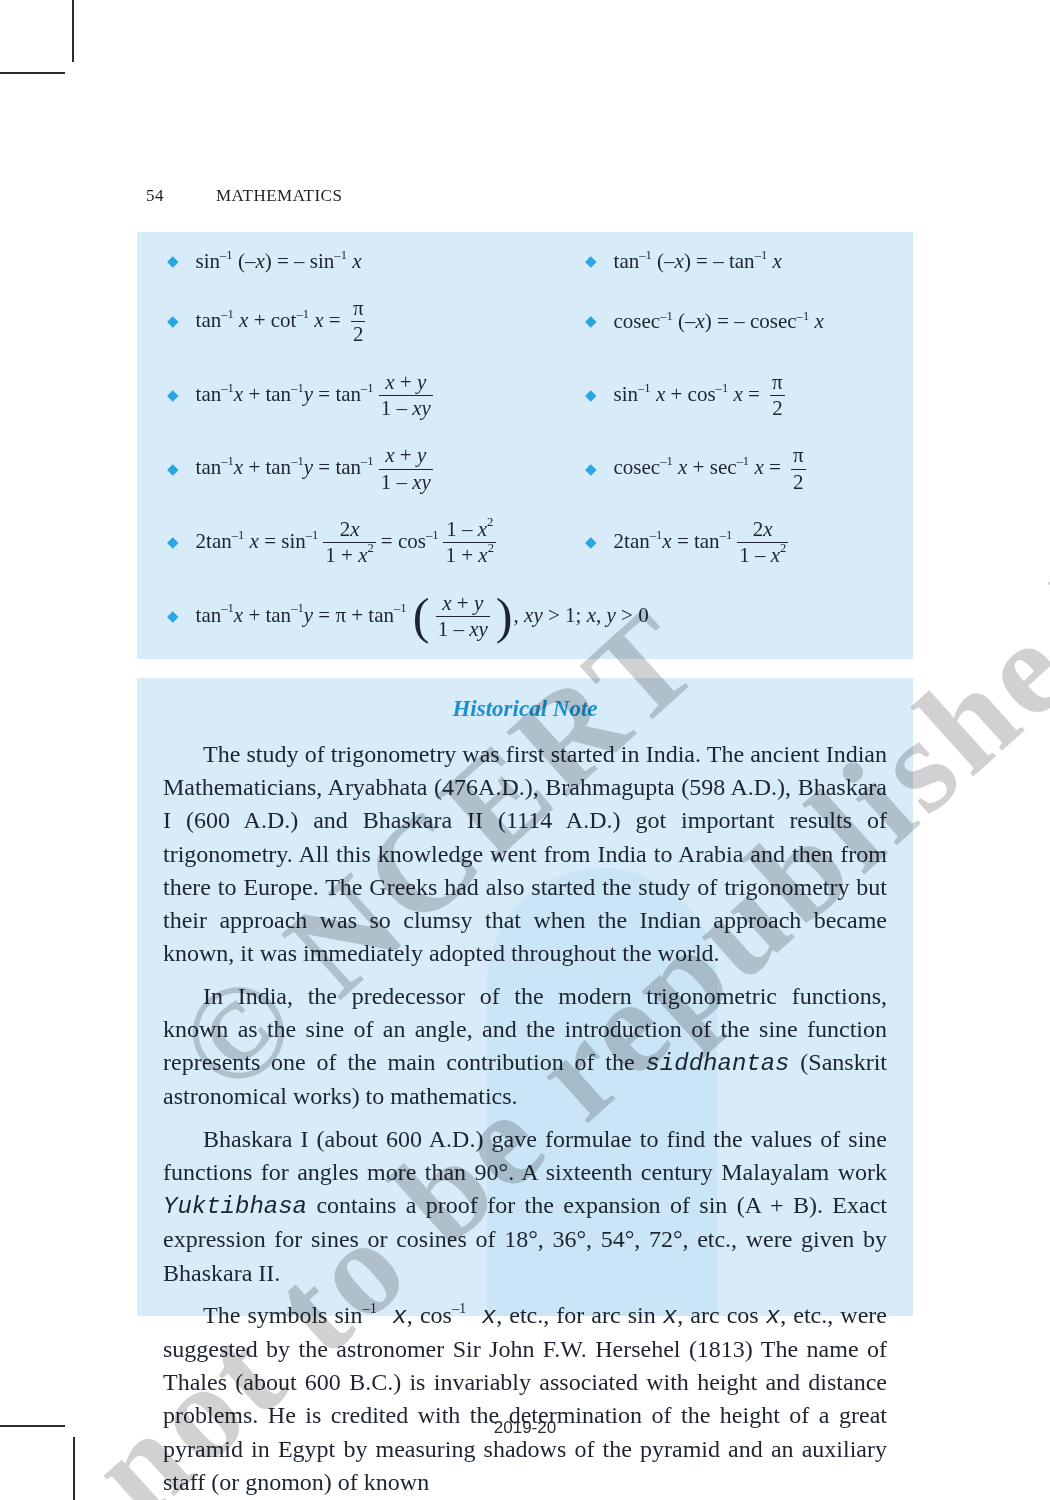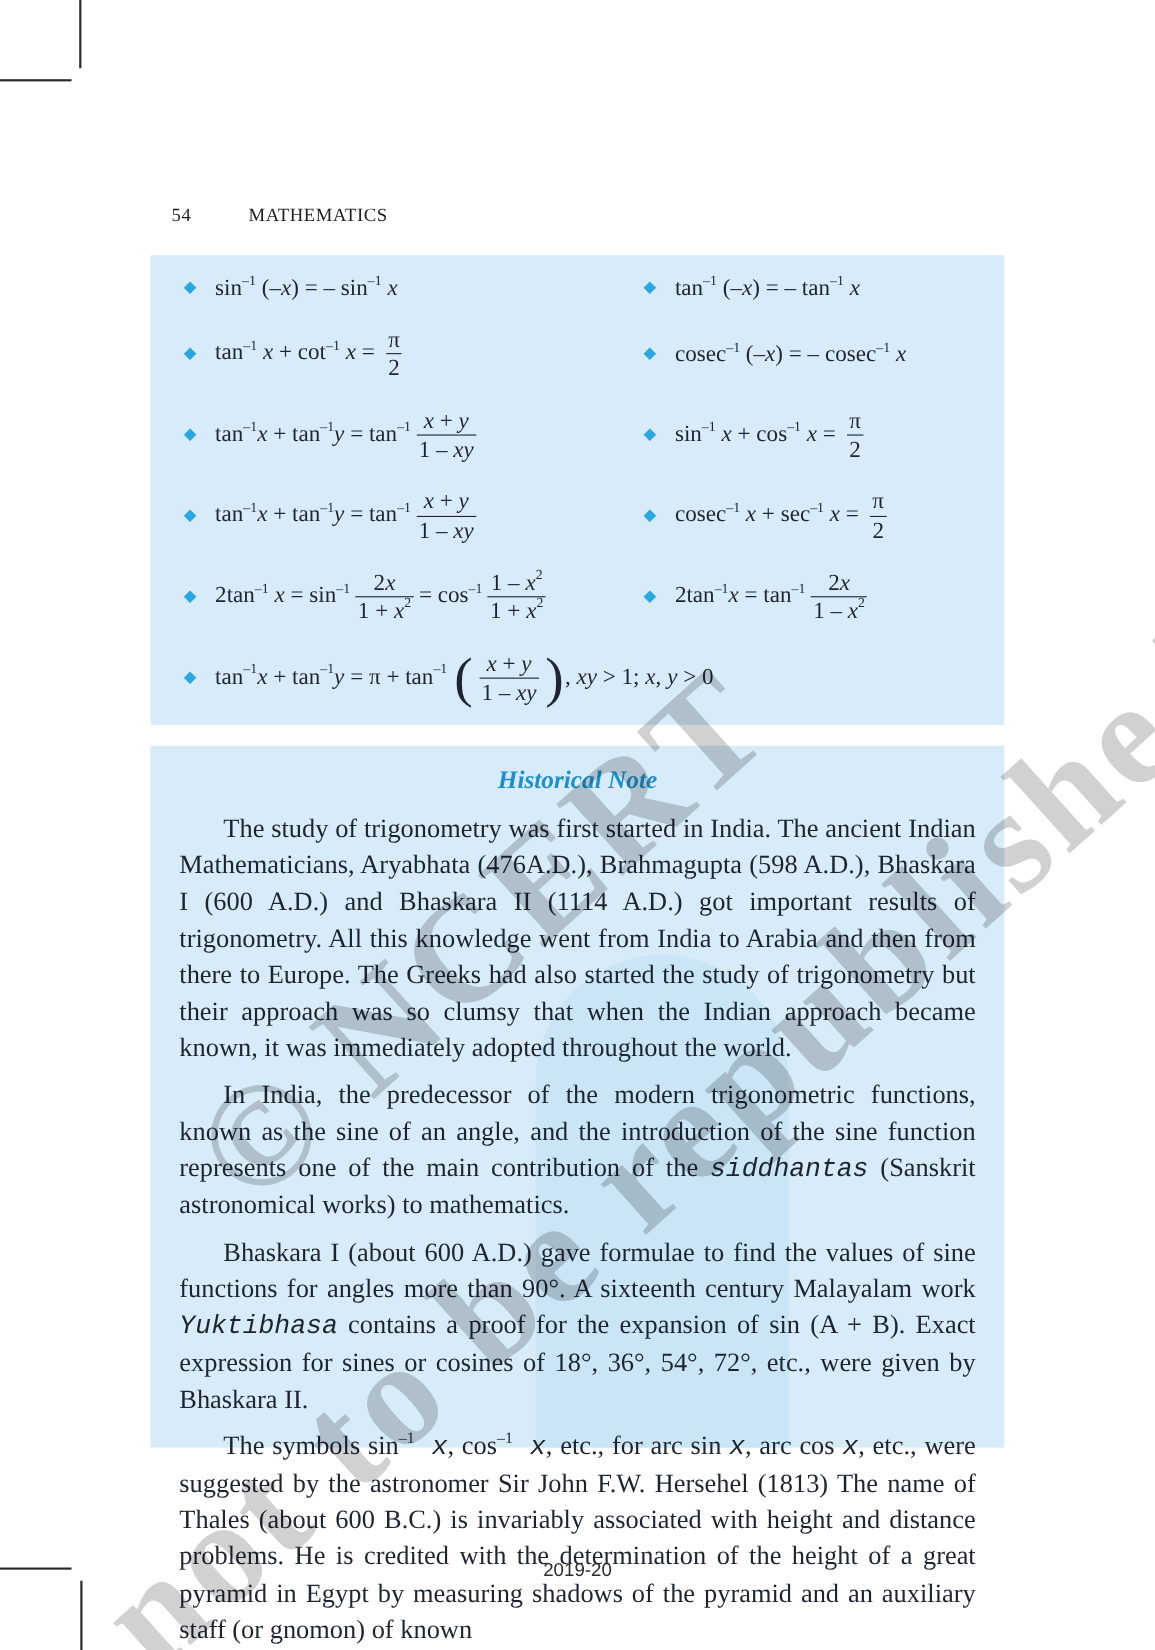--- a/index.html
+++ b/index.html
@@ -12,21 +12,21 @@
     color:#1e2430;
   }
   
   .crop{position:absolute;background:#2b2b2b;}
   .crop-tl-v{left:72px;top:0;width:2px;height:62px;}
   .crop-tl-h{left:0;top:72px;width:65px;height:2px;}
   .crop-bl-h{left:0;top:1425px;width:65px;height:2px;}
   .crop-bl-v{left:73px;top:1437px;width:2px;height:63px;}
 
   
-  .runhead{position:absolute;left:156px;top:186px;font-size:17px;letter-spacing:.5px;color:#1f1f1f;}
+  .runhead{position:absolute;left:146px;top:186px;font-size:17px;letter-spacing:.5px;color:#1f1f1f;}
   .runhead .pageno{margin-right:52px;}
 
   
   .formula-box{
     position:absolute;left:137px;top:232px;width:776px;height:427px;
     background:#d7ebf8;
     display:flex;flex-direction:column;justify-content:space-around;
     padding:6px 0;box-sizing:border-box;
     font-size:21px;
   }

